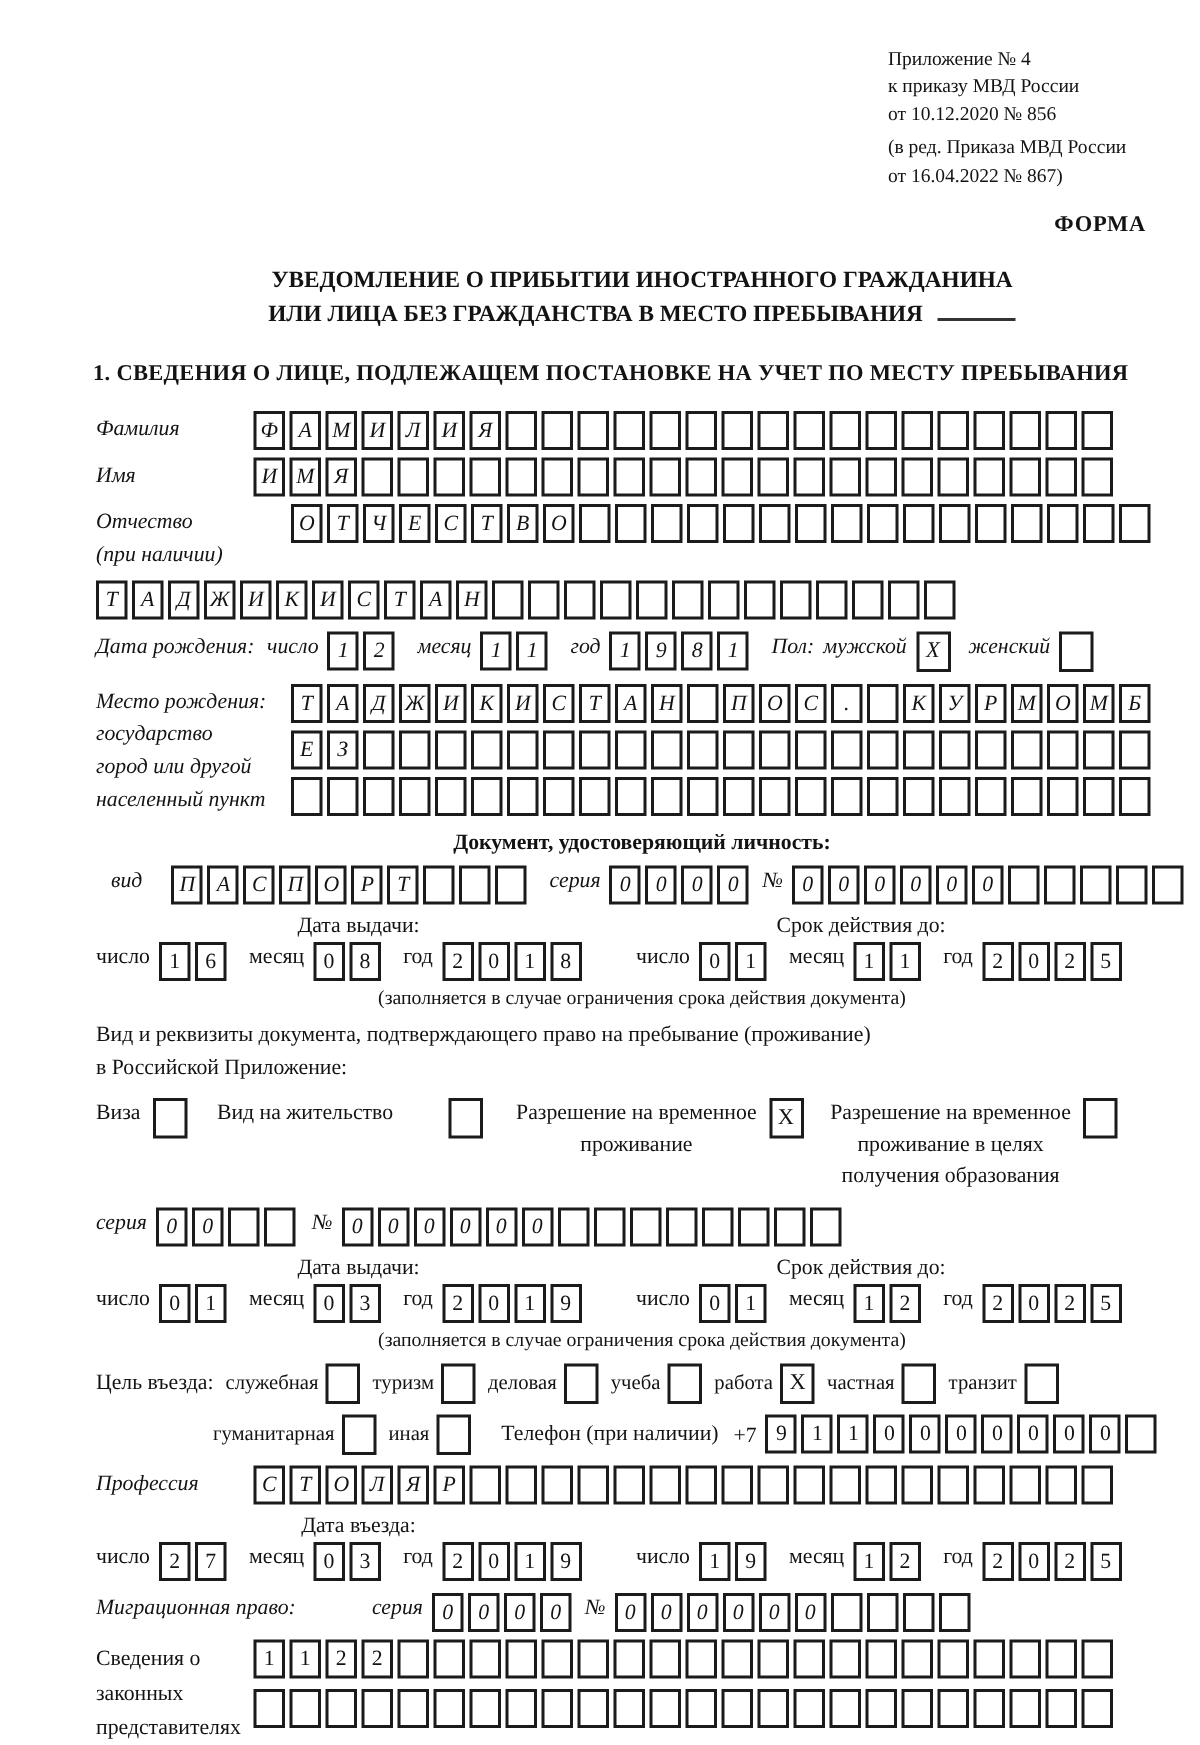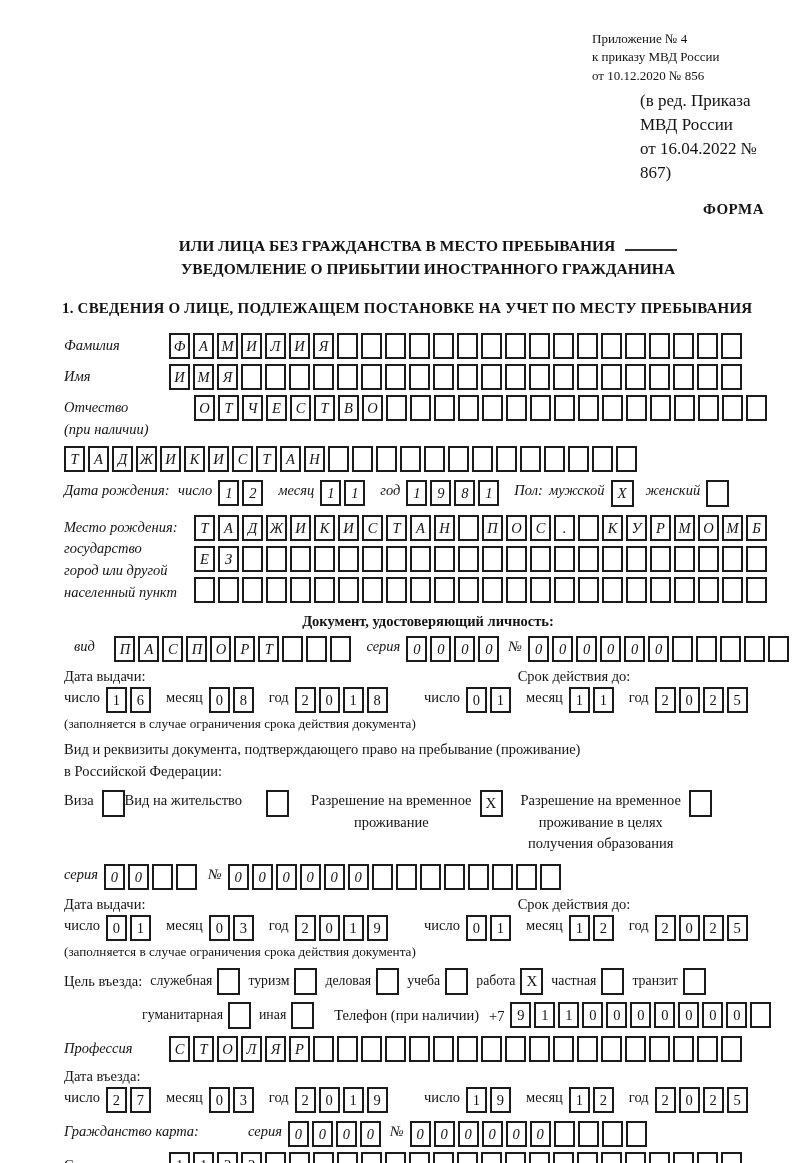--- a/index.html
+++ b/index.html
@@ -1,20 +1,20 @@
 <!DOCTYPE html>
 <html><head>
 <meta charset="utf-8">
 <style>
   html,body{margin:0;padding:0;background:#fff;}
   body{width:800px;height:1163px;color:#131313;font-family:"Liberation Serif",serif;overflow:hidden;}
   .page{padding:30px 8px 0 64px;width:728px;}
   
   .appendix{margin-left:auto;width:200px;font-size:13px;line-height:1.42;}
-  .appendix .rev{font-size:17px;margin-top:4px;line-height:1.4;margin-left:48px;}
+  .appendix .rev{font-size:13px;margin-top:4px;line-height:1.4;}
   .appendix .rev + .rev{margin-top:0;}
   .forma{text-align:right;font-weight:bold;font-size:15px;margin:16px 28px 0 0;letter-spacing:.5px;}
   .title{text-align:center;font-weight:bold;font-size:15.5px;margin-top:16px;line-height:1.5;}
   .blank-line{display:inline-block;width:52px;border-bottom:2px solid #333;height:.85em;margin-left:10px;}
   .sec-heading{font-weight:bold;font-size:15px;margin:20px 0 16px -2px;letter-spacing:.2px;white-space:nowrap;}
   
   .row{display:flex;align-items:flex-start;margin-bottom:5px;font-style:italic;}
   .lbl{flex:none;width:105px;font-size:14.5px;line-height:1.5;padding-top:2px;}
   .lbl.w130{width:130px;}
   .strip{display:inline-block;white-space:nowrap;line-height:0;}
@@ -22,26 +22,26 @@
        font-size:14.5px;line-height:22px;vertical-align:top;background:#fff;}
   .stack .strip{display:block;margin-bottom:5px;}
   
   .dlabel{font-size:14.5px;padding-top:2px;margin:0 6px 0 0;white-space:nowrap;}
   .gap-l{margin-left:12px;}
   .cb{display:inline-block;flex:none;width:19px;height:23px;border:2px solid #1b1b1b;text-align:center;
       font-size:15px;line-height:23px;background:#fff;}
   .doc-heading{text-align:center;font-weight:bold;font-size:14.5px;margin:2px 0 6px 0;}
   .dates{margin-top:6px;}
   .dates-headers{display:flex;font-size:14.5px;margin-bottom:2px;}
-  .dh-left{flex:none;width:350px;}
+  .dh-left{flex:none;width:350px;text-align:center;}
   .dh-right{flex:none;width:320px;text-align:center;}
   .dates-row{display:flex;}
   .dates-left{flex:none;width:350px;display:flex;}
   .dates-right{flex:none;display:flex;margin-left:10px;}
-  .dates-note{text-align:left;font-size:13.2px;margin-top:3px;}
+  .dates-note{text-align:center;font-size:13.2px;margin-top:3px;}
   .intro{font-size:14.5px;line-height:1.55;margin-top:6px;}
   
   .opts{display:flex;align-items:flex-start;margin-top:8px;margin-bottom:10px;}
   .opt{display:flex;align-items:flex-start;font-size:14.5px;}
   .opt .txt{margin-right:8px;line-height:1.45;}
   .opt .txt.c{text-align:center;}
   .purposes{display:flex;align-items:center;font-size:13.8px;white-space:nowrap;margin-bottom:7px;}
   .purposes .p-lbl{margin:0 5px 0 8px;}
   .purposes .cb{margin-right:0;}
   .ph-prefix{font-size:14.5px;margin:2px 6px 0 10px;}
@@ -56,22 +56,22 @@
   <div class="appendix">
     <div>Приложение № 4</div>
     <div>к приказу МВД России</div>
     <div>от 10.12.2020 № 856</div>
     <div class="rev">(в ред. Приказа МВД России</div>
     <div class="rev">от 16.04.2022 № 867)</div>
   </div>
   <div class="forma">ФОРМА</div>
 
   <div class="title">
+    <div>УВЕДОМЛЕНИЕ О ПРИБЫТИИ ИНОСТРАННОГО ГРАЖДАНИНА</div>
     <div><span>ИЛИ ЛИЦА БЕЗ ГРАЖДАНСТВА В МЕСТО ПРЕБЫВАНИЯ</span><span class="blank-line"></span></div>
-    <div>УВЕДОМЛЕНИЕ О ПРИБЫТИИ ИНОСТРАННОГО ГРАЖДАНИНА</div>
   </div>
 
   <div class="sec-heading">1. СВЕДЕНИЯ О ЛИЦЕ, ПОДЛЕЖАЩЕМ ПОСТАНОВКЕ НА УЧЕТ ПО МЕСТУ ПРЕБЫВАНИЯ</div>
 
   <div class="row">
     <span class="lbl">Фамилия</span>
     <span class="strip"><span class="box">Ф</span><span class="box">А</span><span class="box">М</span><span class="box">И</span><span class="box">Л</span><span class="box">И</span><span class="box">Я</span><span class="box"></span><span class="box"></span><span class="box"></span><span class="box"></span><span class="box"></span><span class="box"></span><span class="box"></span><span class="box"></span><span class="box"></span><span class="box"></span><span class="box"></span><span class="box"></span><span class="box"></span><span class="box"></span><span class="box"></span><span class="box"></span><span class="box"></span></span>
   </div>
 
   <div class="row">
@@ -152,29 +152,29 @@
         <span class="strip"><span class="box">1</span><span class="box">1</span></span>
         <span class="dlabel gap-l">год</span>
         <span class="strip"><span class="box">2</span><span class="box">0</span><span class="box">2</span><span class="box">5</span></span>
       </span>
     </div>
     <div class="dates-note">(заполняется в случае ограничения срока действия документа)</div>
   </div>
 
   <div class="intro">
     <div>Вид и реквизиты документа, подтверждающего право на пребывание (проживание)</div>
-    <div>в Российской Федерации:</div>
+    <div>в Российской Приложение:</div>
   </div>
 
   <div class="opts">
     <span class="opt">
       <span class="txt">Виза</span>
       <span class="cb"></span>
     </span>
-    <span class="opt" style="">
+    <span class="opt" style="margin-left:20px;gap:13px;">
       <span class="txt" style="margin-right:24px;">Вид на жительство</span>
       <span class="cb"></span>
     </span>
     <span class="opt" style="margin-left:22px;">
       <span class="txt c">
         <div>Разрешение на временное</div>
         <div>проживание</div>
       </span>
       <span class="cb">X</span>
     </span>
@@ -272,21 +272,21 @@
         <span class="strip"><span class="box">1</span><span class="box">9</span></span>
         <span class="dlabel gap-l">месяц</span>
         <span class="strip"><span class="box">1</span><span class="box">2</span></span>
         <span class="dlabel gap-l">год</span>
         <span class="strip"><span class="box">2</span><span class="box">0</span><span class="box">2</span><span class="box">5</span></span>
       </span>
     </div>
   </div>
 
   <div class="row" style="margin-top:8px;">
-    <span class="dlabel" style="width:178px;">Гражданство карта:</span>
+    <span class="dlabel" style="width:178px;">Миграционная право:</span>
     <span class="dlabel">серия</span>
     <span class="strip"><span class="box">0</span><span class="box">0</span><span class="box">0</span><span class="box">0</span></span>
     <span class="dlabel" style="margin-left:6px;">№</span>
     <span class="strip"><span class="box">0</span><span class="box">0</span><span class="box">0</span><span class="box">0</span><span class="box">0</span><span class="box">0</span><span class="box"></span><span class="box"></span><span class="box"></span><span class="box"></span></span>
   </div>
 
   <div class="rep">
     <span class="rep-labels">
       <div>Сведения о</div>
       <div>законных</div>

